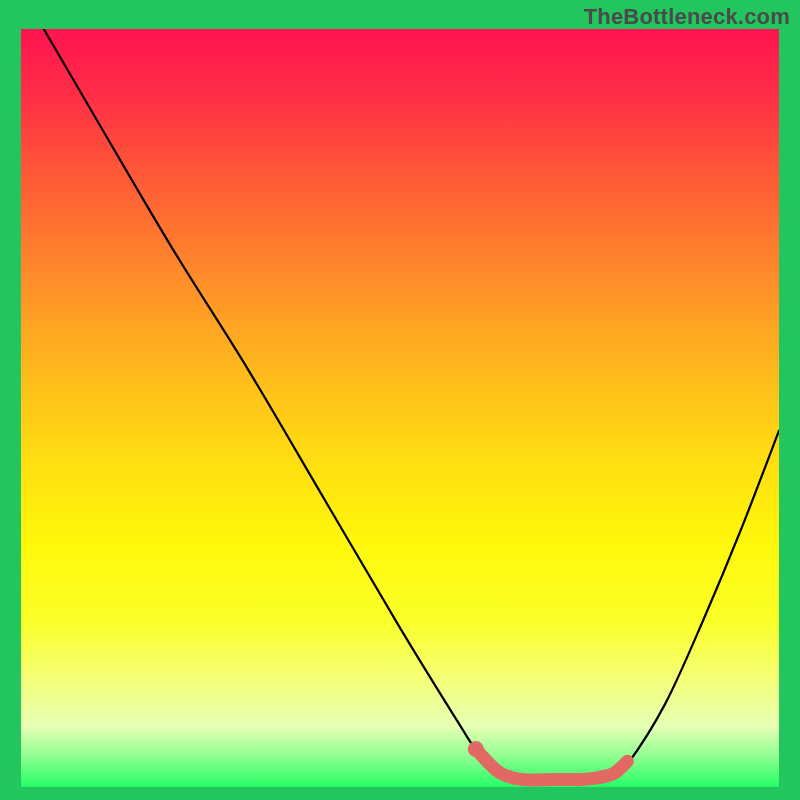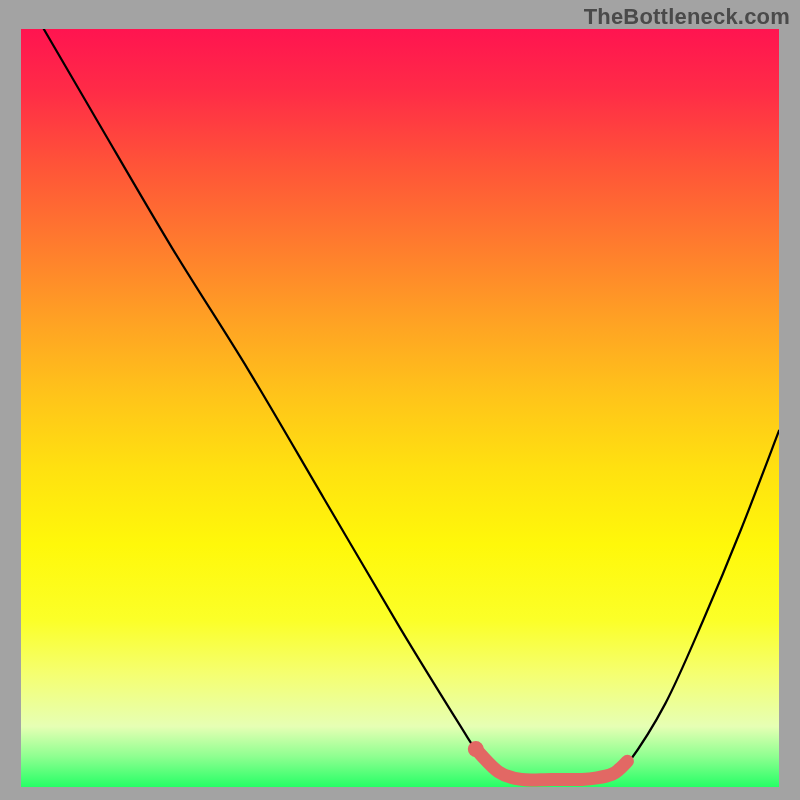--- a/index.html
+++ b/index.html
@@ -1,21 +1,21 @@
 <!DOCTYPE html>
 <html><head>
 <meta charset="utf-8">
 <style>
   * { margin: 0; padding: 0; box-sizing: border-box; }
   html, body { width: 800px; height: 800px; overflow: hidden; background: #000; }
   .frame {
     position: relative;
     width: 800px;
     height: 800px;
-    background: #a3a3a3;
+    background: #22c55e;
   }
   .watermark {
     position: absolute;
     top: 4px;
     right: 10px;
     font-family: Arial, Helvetica, sans-serif;
     font-size: 22px;
     font-weight: 600;
     color: #4a4a4a;
     letter-spacing: 0.2px;

